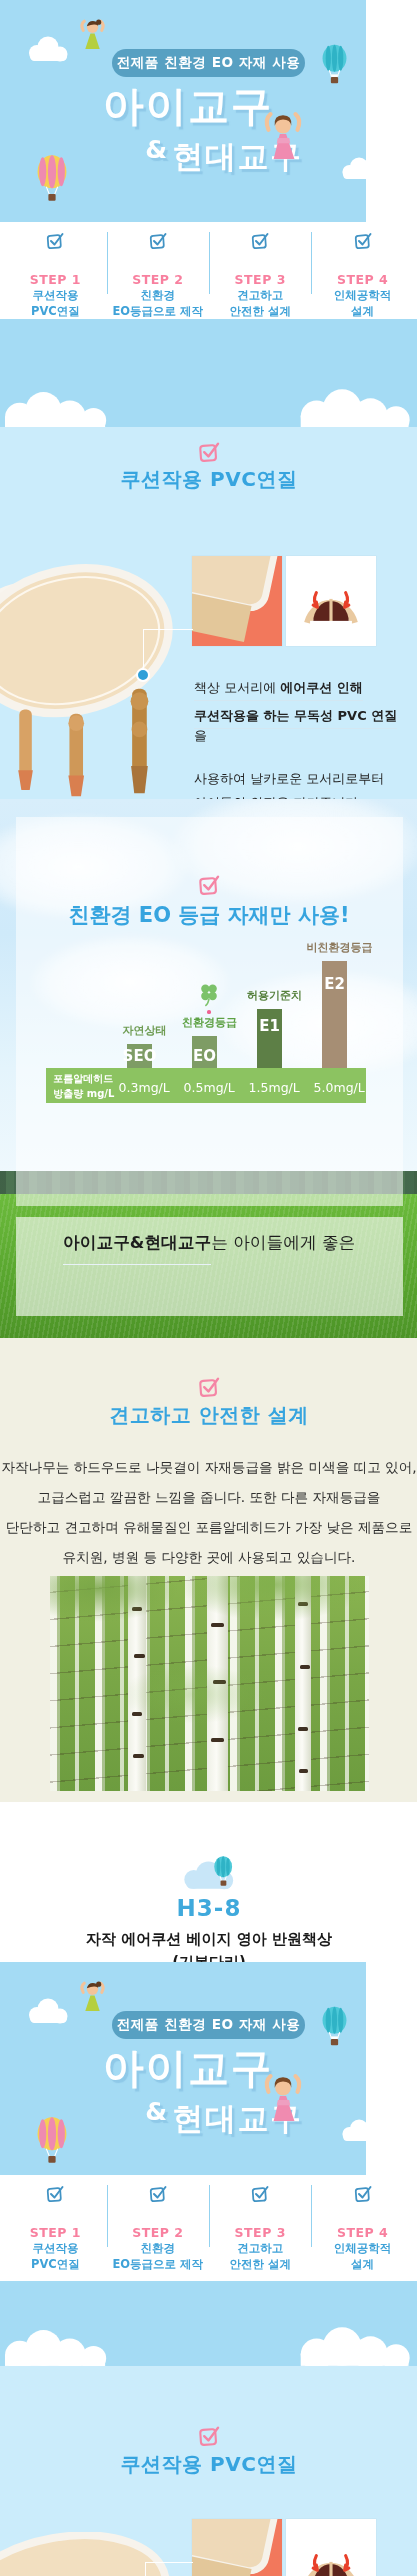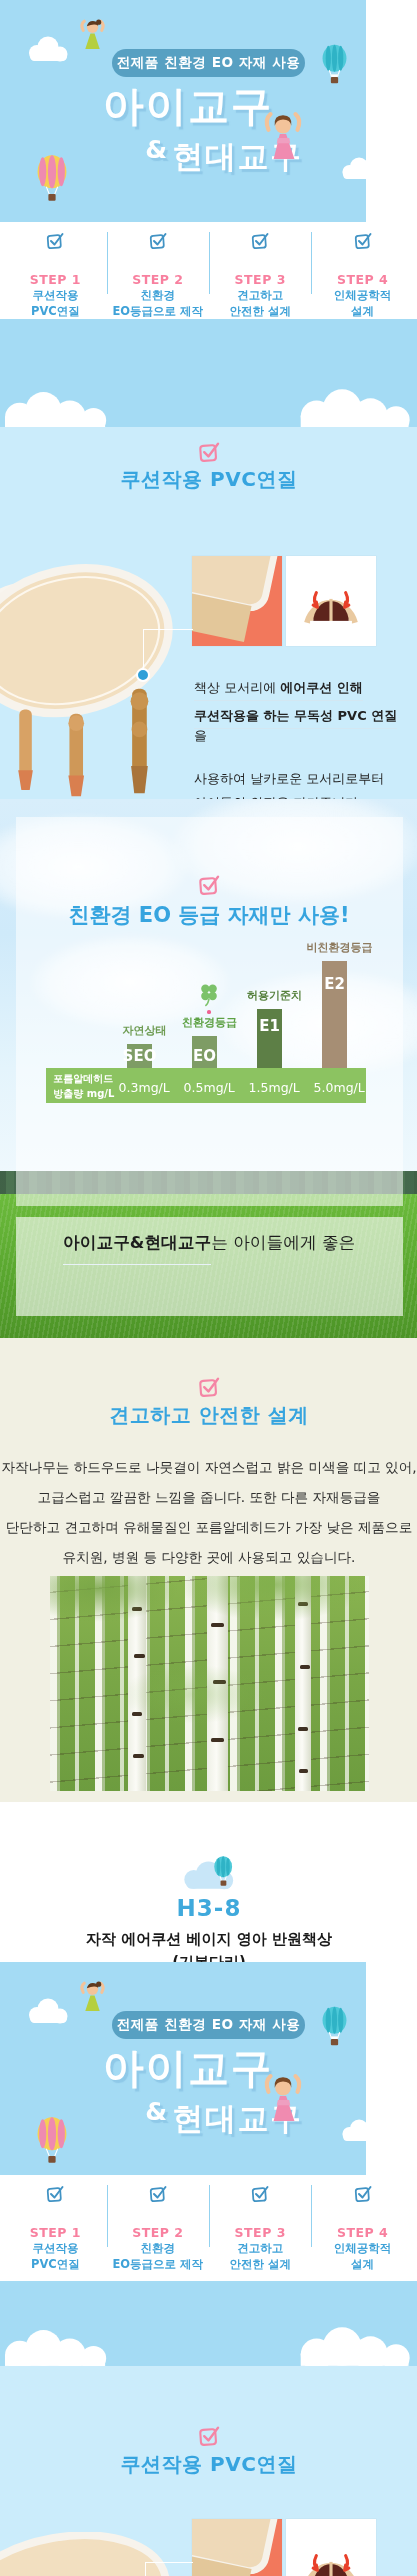--- a/index.html
+++ b/index.html
@@ -427,21 +427,21 @@
       <b>아이교구&amp;현대교구</b><span>는 아이들에게 좋은</span>
     </div>
   </div>
 
   <div id="cream">
     <svg class="check-pink" style="top:36px;position:absolute" width="24" height="24" viewBox="0 0 40 40">
         <use href="#svg-check-pink"></use>
       </svg>
     <div class="sec-title" style="top:64px">견고하고 안전한 설계</div>
     <div class="sturdy-para">
-      <div>자작나무는 하드우드로 나뭇결이 자연스럽고 밝은 미색을 띠고 있어,</div>
+      <div>자작나무는 하드우드로 나뭇결이 자재등급을 밝은 미색을 띠고 있어,</div>
       <div>고급스럽고 깔끔한 느낌을 줍니다. 또한 다른 자재등급을</div>
       <div>단단하고 견고하며 유해물질인 포름알데히드가 가장 낮은 제품으로</div>
       <div>유치원, 병원 등 다양한 곳에 사용되고 있습니다.</div>
     </div>
     <div class="birch">
       <div class="stripes"></div>
       <div class="marks"></div>
       <div class="btrunk" style="left:78px;width:18px">
         <i style="top:31px"></i>
           <i style="top:78px;left:35%"></i>

